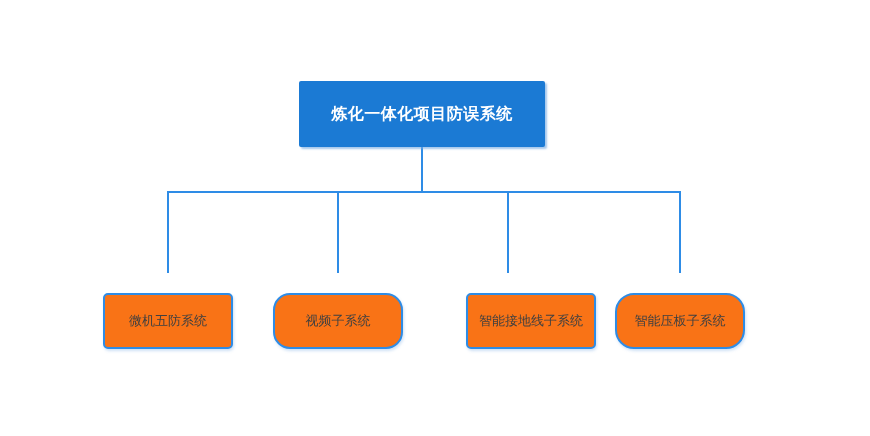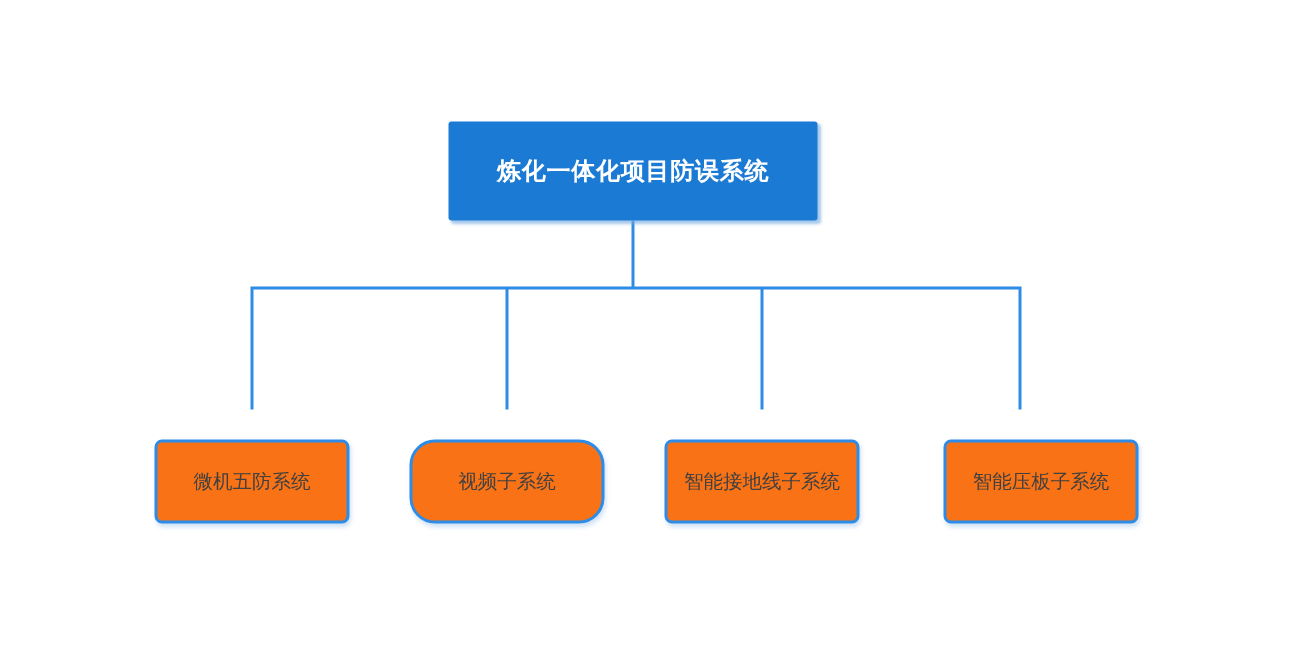--- a/index.html
+++ b/index.html
@@ -52,22 +52,22 @@
     background: #f97316;
     border: 2px solid #2e8ce6;
     border-radius: 5px;
     color: #404040;
     font-size: 13px;
     box-shadow: 1px 2px 3px rgba(118, 170, 226, 0.35);
     margin-top: 20px;
   }
   .child-1 { left: 103px; }
   .child-2 { left: 273px; border-radius: 17px; }
-  .child-3 { left: 443px; }
-  .child-4 { left: 629px; }
+  .child-3 { left: 466px; }
+  .child-4 { left: 615px; border-radius: 19px; }
   .node-label {
     display: inline-block;
     white-space: nowrap;
   }
 </style>
 </head>
 <body>
 
 <div class="canvas">
 

